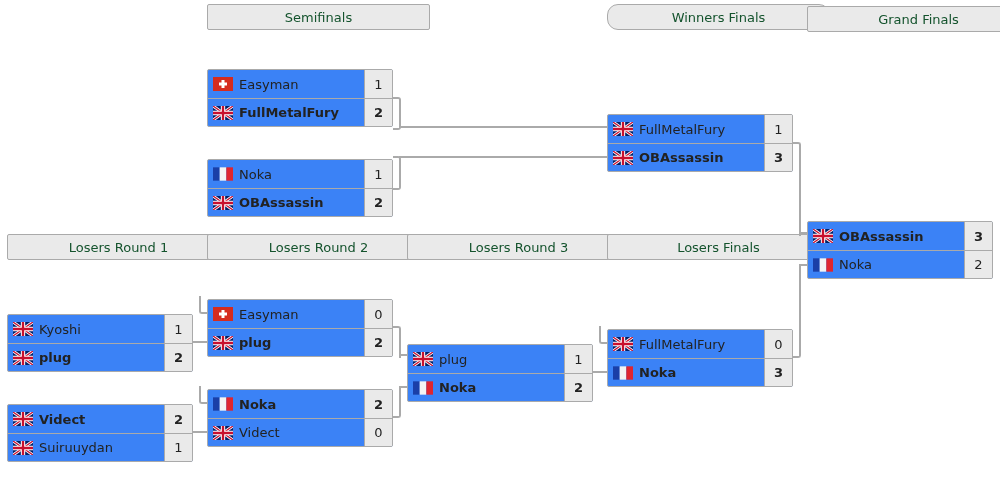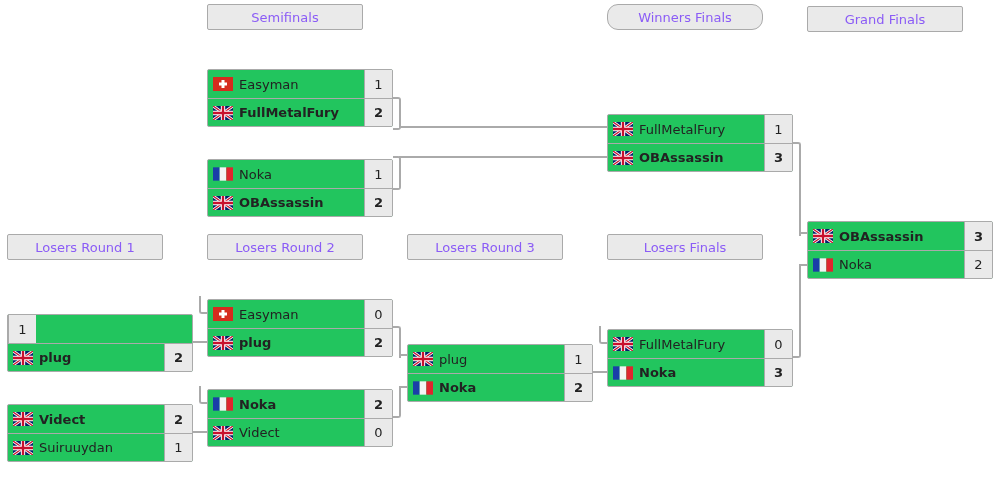--- a/index.html
+++ b/index.html
@@ -1,22 +1,22 @@
 <!DOCTYPE html>
 <html><head>
 <meta charset="utf-8">
 <style>
   html, body { margin:0; padding:0; background:#ffffff; }
   body { width:1000px; height:477px; position:relative; overflow:hidden;
          font-family:"DejaVu Sans","Liberation Sans",sans-serif; font-size:13px; color:#222; }
-  .hdr { position:absolute; width:156px; height:26px; box-sizing:border-box;
+  .hdr { position:absolute; width:223px; height:26px; box-sizing:border-box;
          background:#eaeaea; border:1px solid #aaaaaa; border-radius:2px;
-         text-align:center; line-height:25px; font-size:13px; color:#8b5cf6; }
+         text-align:center; line-height:25px; font-size:13px; color:#14532d; }
   .match { position:absolute; width:186px; box-sizing:border-box;
-           border:1px solid #aaaaaa; border-radius:2px; background:#22c55e; }
+           border:1px solid #aaaaaa; border-radius:2px; background:#3b82f6; }
   .row { height:28px; display:flex; align-items:center; box-sizing:border-box; }
   .row + .row { border-top:1px solid #aaaaaa; }
   .name { flex:1; display:flex; align-items:center; padding-left:5px; white-space:nowrap; overflow:hidden; }
   .name .txt { margin-left:6px; }
   .row.win .txt, .row.win .score { font-weight:bold; }
   .score { width:27px; height:100%; border-left:1px solid #aaaaaa; background:#eaeaea;
            display:flex; align-items:center; justify-content:center; }
   .flag { width:20px; height:14px; display:inline-block; position:relative; flex:none; }
   .line { position:absolute; border-color:#aaaaaa; border-style:solid; border-width:0; }
 </style>
@@ -159,20 +159,30 @@
             <rect x="1" width="1" height="2" fill="#f4f4f4"></rect>
             <rect x="2" width="1" height="2" fill="#e0252f"></rect>
           </svg></span>
         <span class="txt">Noka</span>
       </div>
       <div class="score">2</div>
     </div>
   </div>
 <div class="match" style="left:7px;top:314px;">
     <div class="row">
+      <div class="name">
+        <span class="flag"><svg width="20" height="14" viewBox="0 0 60 42">
+            <rect width="60" height="42" fill="#012169"></rect>
+            <path d="M0,0 L60,42 M60,0 L0,42" stroke="#fff" stroke-width="9"></path>
+            <path d="M0,0 L60,42 M60,0 L0,42" stroke="#C8102E" stroke-width="4"></path>
+            <path d="M30,0 V42 M0,21 H60" stroke="#fff" stroke-width="13"></path>
+            <path d="M30,0 V42 M0,21 H60" stroke="#C8102E" stroke-width="7"></path>
+          </svg></span>
+        <span class="txt">Kyoshi</span>
+      </div>
       <div class="score">1</div>
     </div>
     <div class="row win">
       <div class="name">
         <span class="flag"><svg width="20" height="14" viewBox="0 0 60 42">
             <rect width="60" height="42" fill="#012169"></rect>
             <path d="M0,0 L60,42 M60,0 L0,42" stroke="#fff" stroke-width="9"></path>
             <path d="M0,0 L60,42 M60,0 L0,42" stroke="#C8102E" stroke-width="4"></path>
             <path d="M30,0 V42 M0,21 H60" stroke="#fff" stroke-width="13"></path>
             <path d="M30,0 V42 M0,21 H60" stroke="#C8102E" stroke-width="7"></path>

